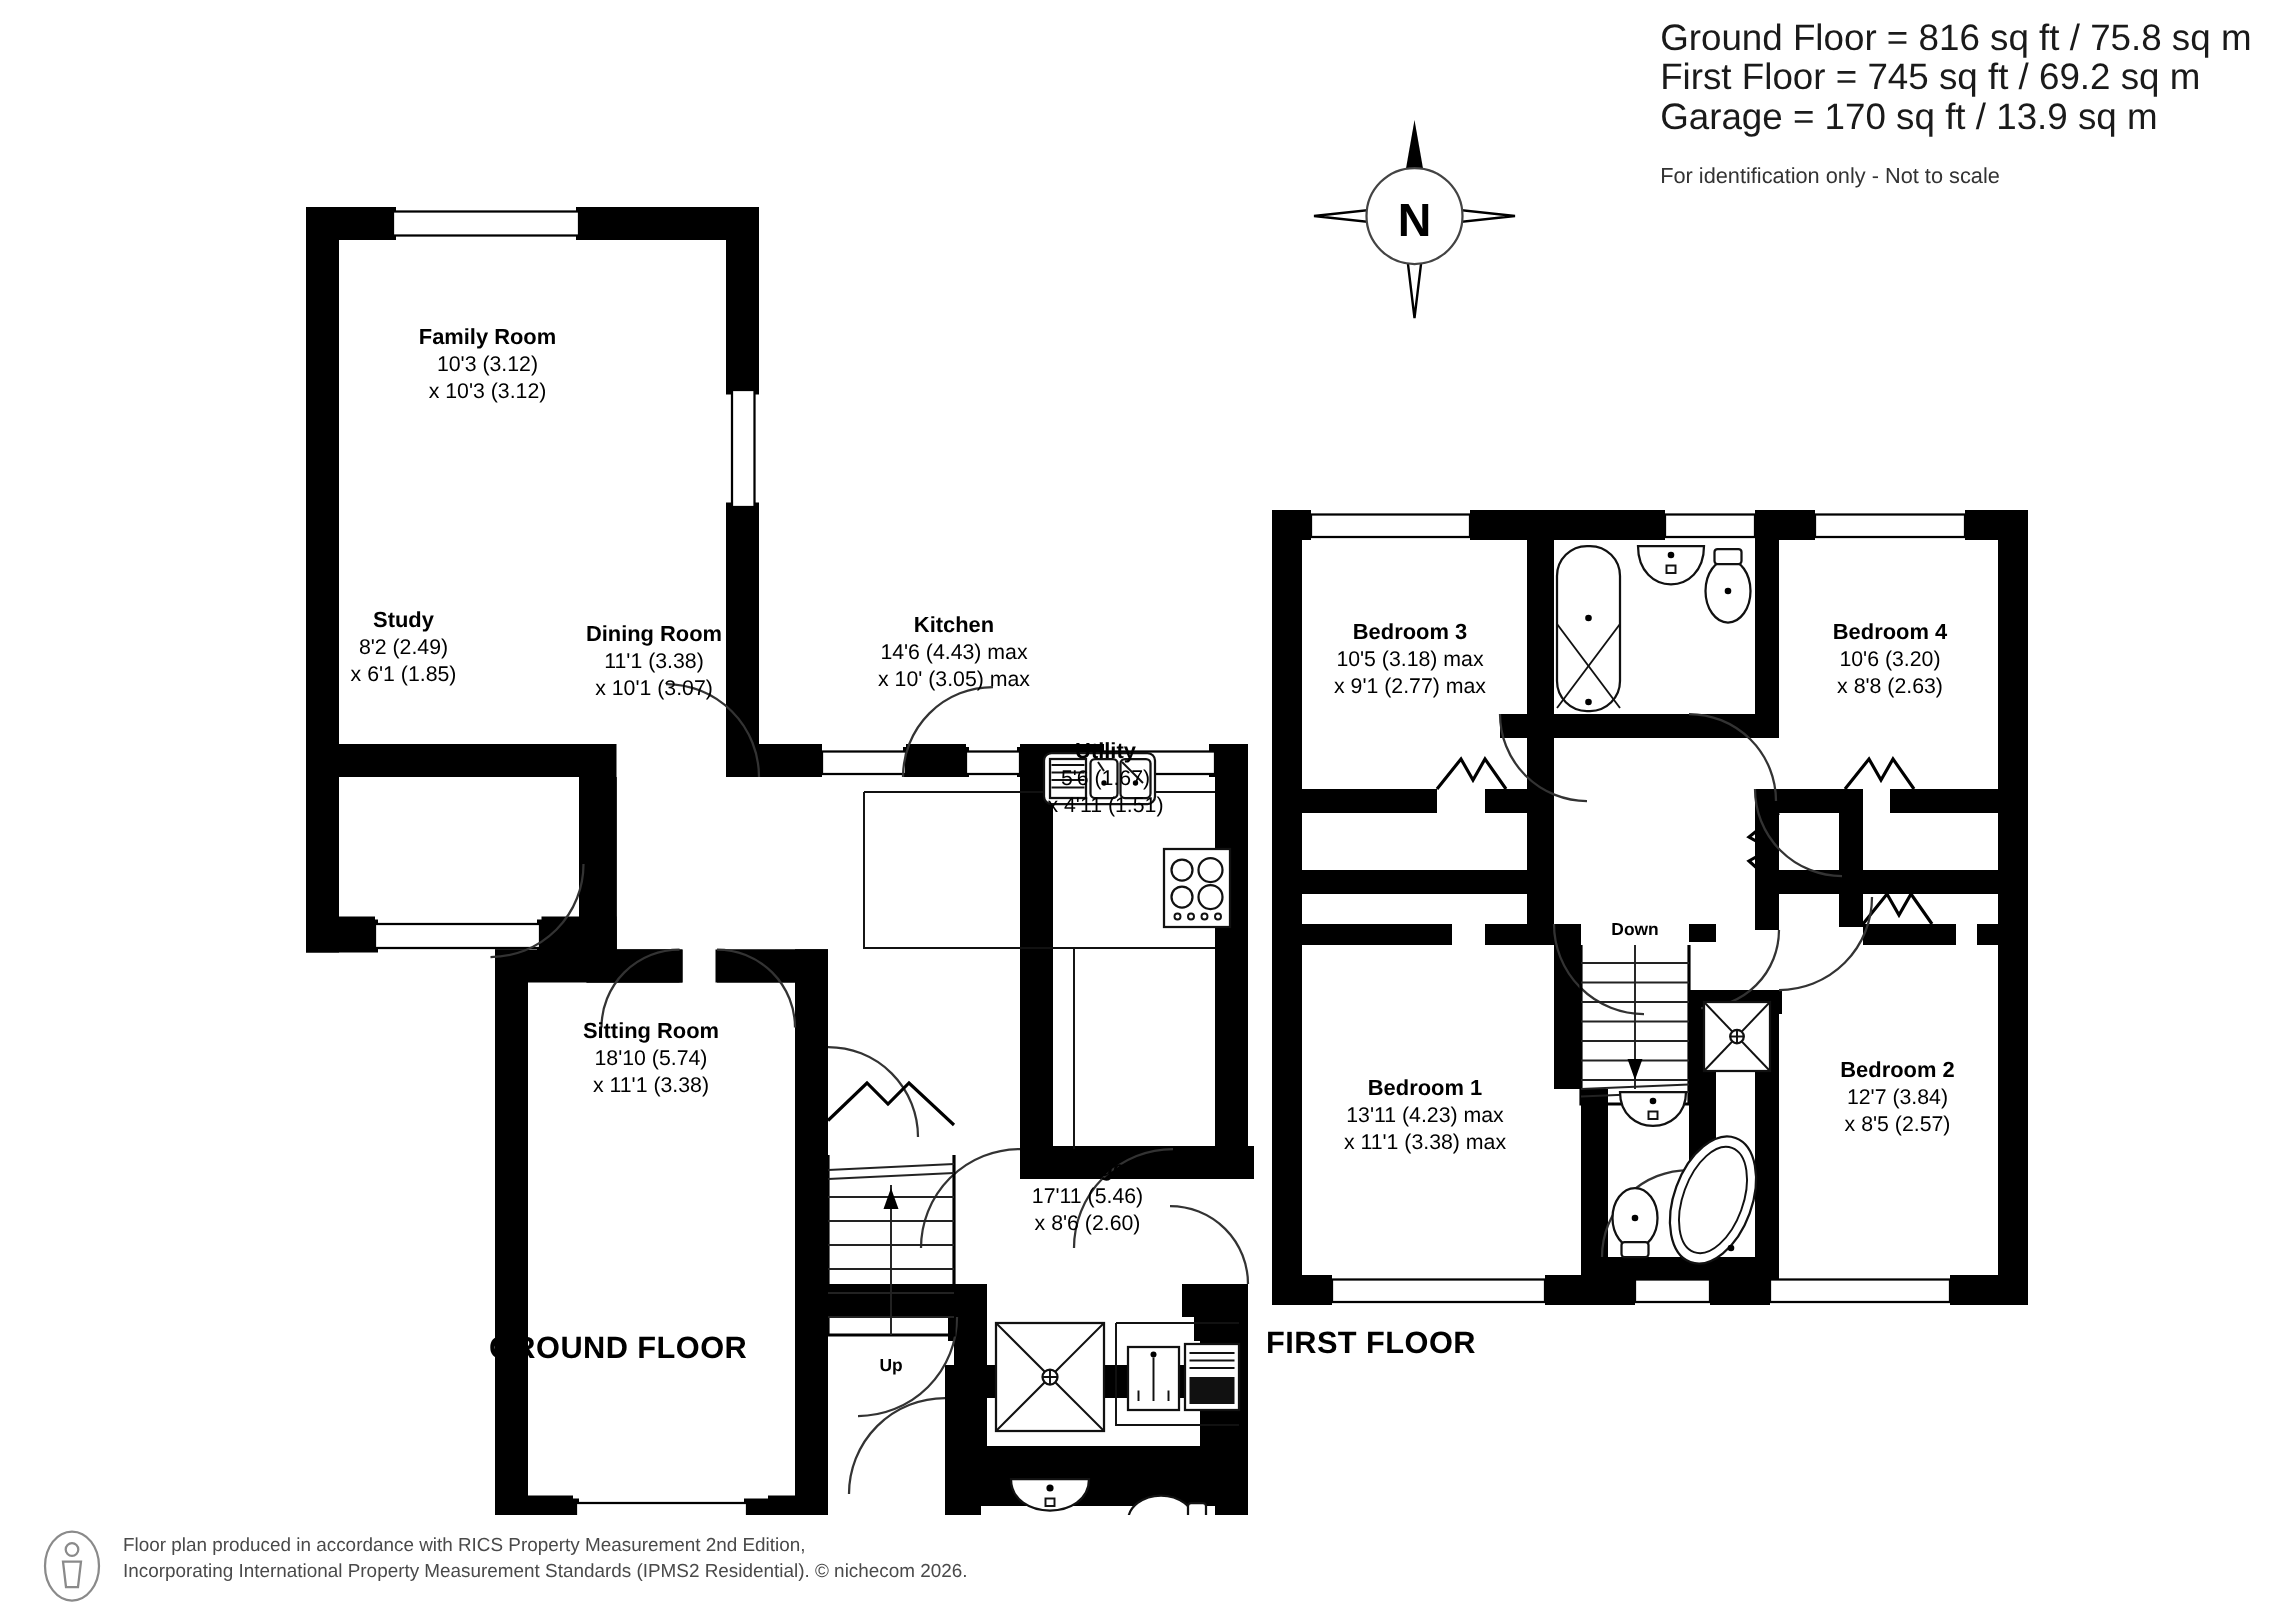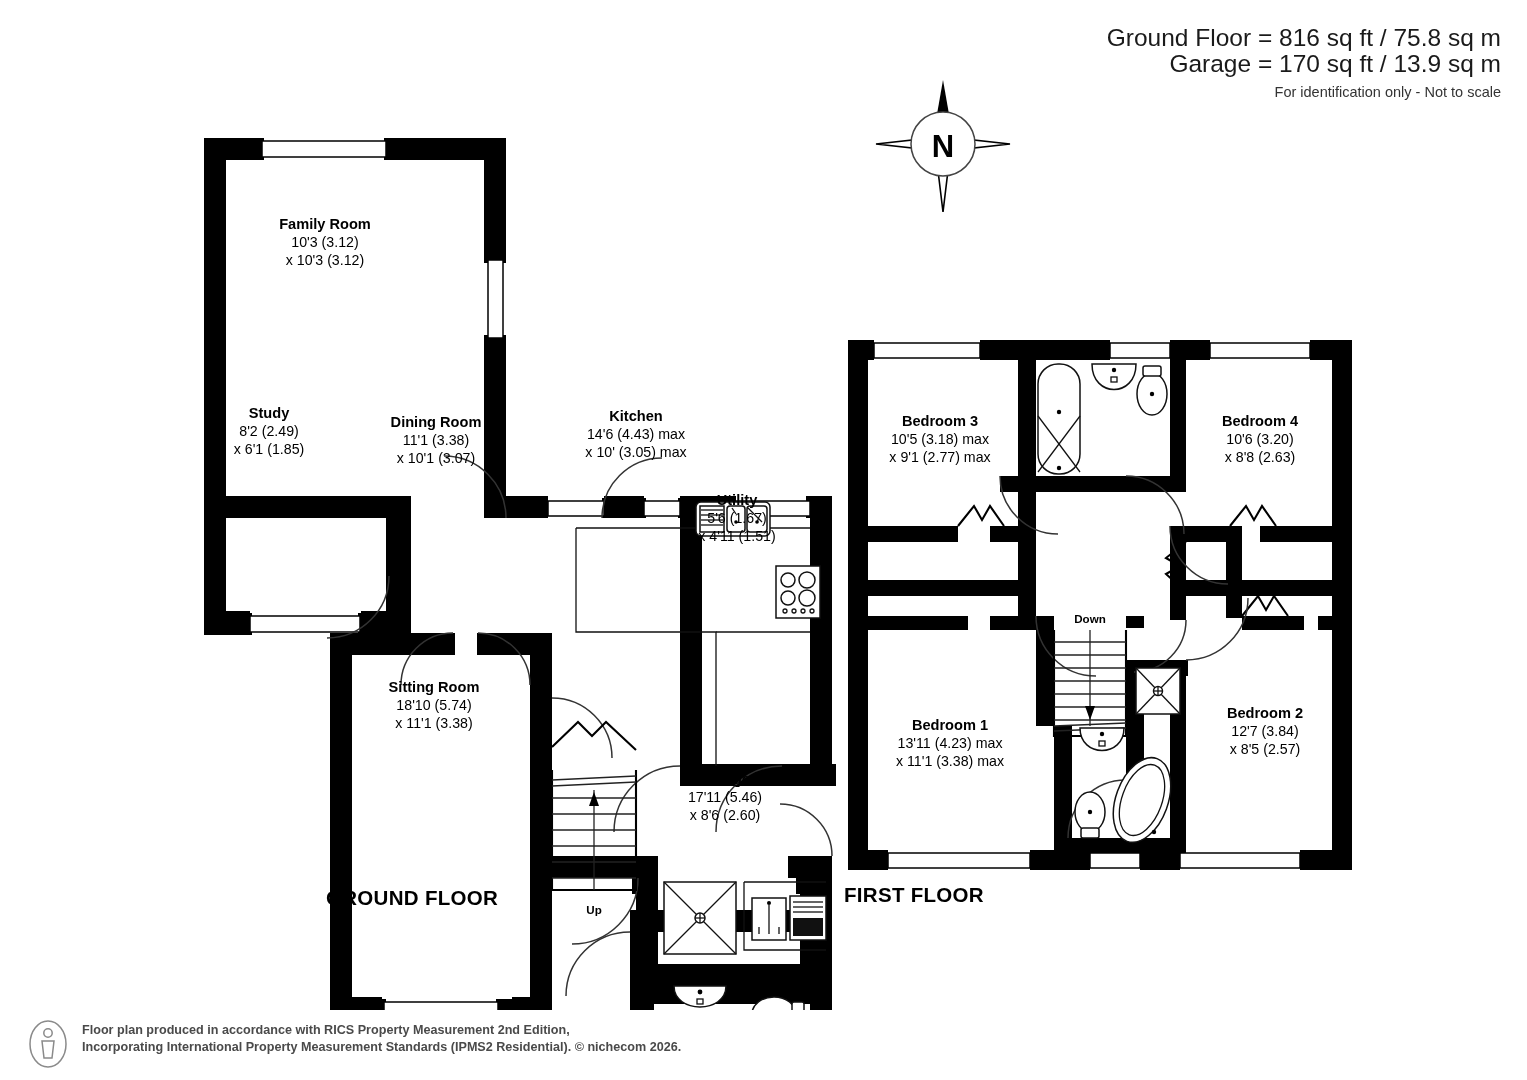--- a/index.html
+++ b/index.html
@@ -17,49 +17,48 @@
   }
   #plan-root {
     position: absolute;
     left: 0; top: 0;
     width: 1527px;
     height: 1080px;
   }
   .area-summary {
     position: absolute;
     right: 26px;
-    top: 25px;
-    text-align: right;
+    top: 13px;
+    text-align: left;
     line-height: 1.08;
   }
   .area-summary .area-line {
     font-size: 24.5px;
     color: #1a1a1a;
     white-space: nowrap;
   }
   .area-summary .area-note {
     font-size: 14.5px;
     color: #333333;
-    margin-top: 7px;
+    margin-top: 19px;
     white-space: nowrap;
   }
   .footer {
     position: absolute;
     left: 28px;
     bottom: 12px;
     display: flex;
     align-items: flex-start;
     gap: 14px;
   }
   .footer-text {
     font-size: 12.6px;
     line-height: 1.33;
     color: #4a4a4a;
     padding-top: 2px;
-    font-weight: bold;
   }
   .footer-text .fline { white-space: nowrap; }
   .rics-badge { flex: 0 0 auto; }
   svg { display: block; }
   text { font-family: "Liberation Sans", sans-serif; fill: #000; }
   .rm-name { font-size: 14.6px; font-weight: bold; text-anchor: middle; }
   .rm-dim  { font-size: 14.2px; text-anchor: middle; }
   .floor-caption { font-size: 20.5px; font-weight: bold; letter-spacing: .3px; }
   .stair-label { font-size: 11.6px; font-weight: bold; text-anchor: middle; }
   .compass-n { font-size: 31px; font-weight: bold; text-anchor: middle; }
@@ -72,20 +71,21 @@
   .stairline { fill: none; stroke: #222222; stroke-width: 1.3; }
   .winfill { fill: #ffffff; stroke: #000000; stroke-width: 1.5; }
 </style>
 </head>
 <body>
 
 <div id="plan-root">
 
   <div class="area-summary">
     <div class="area-line">Ground Floor = 816 sq ft / 75.8 sq m</div>
+    <div class="area-line">First Floor = 745 sq ft / 69.2 sq m</div>
     <div class="area-line">Garage = 170 sq ft / 13.9 sq m</div>
     <div class="area-note">For identification only - Not to scale</div>
   </div>
 
   <svg width="150" height="145" style="position:absolute;left:868px;top:72px;" viewBox="0 0 150 145">
 
     <path class="thin" d="M 8 72 L 63 66 L 63 78 Z"></path>
 
     <path class="thin" d="M 142 72 L 87 66 L 87 78 Z"></path>
 

